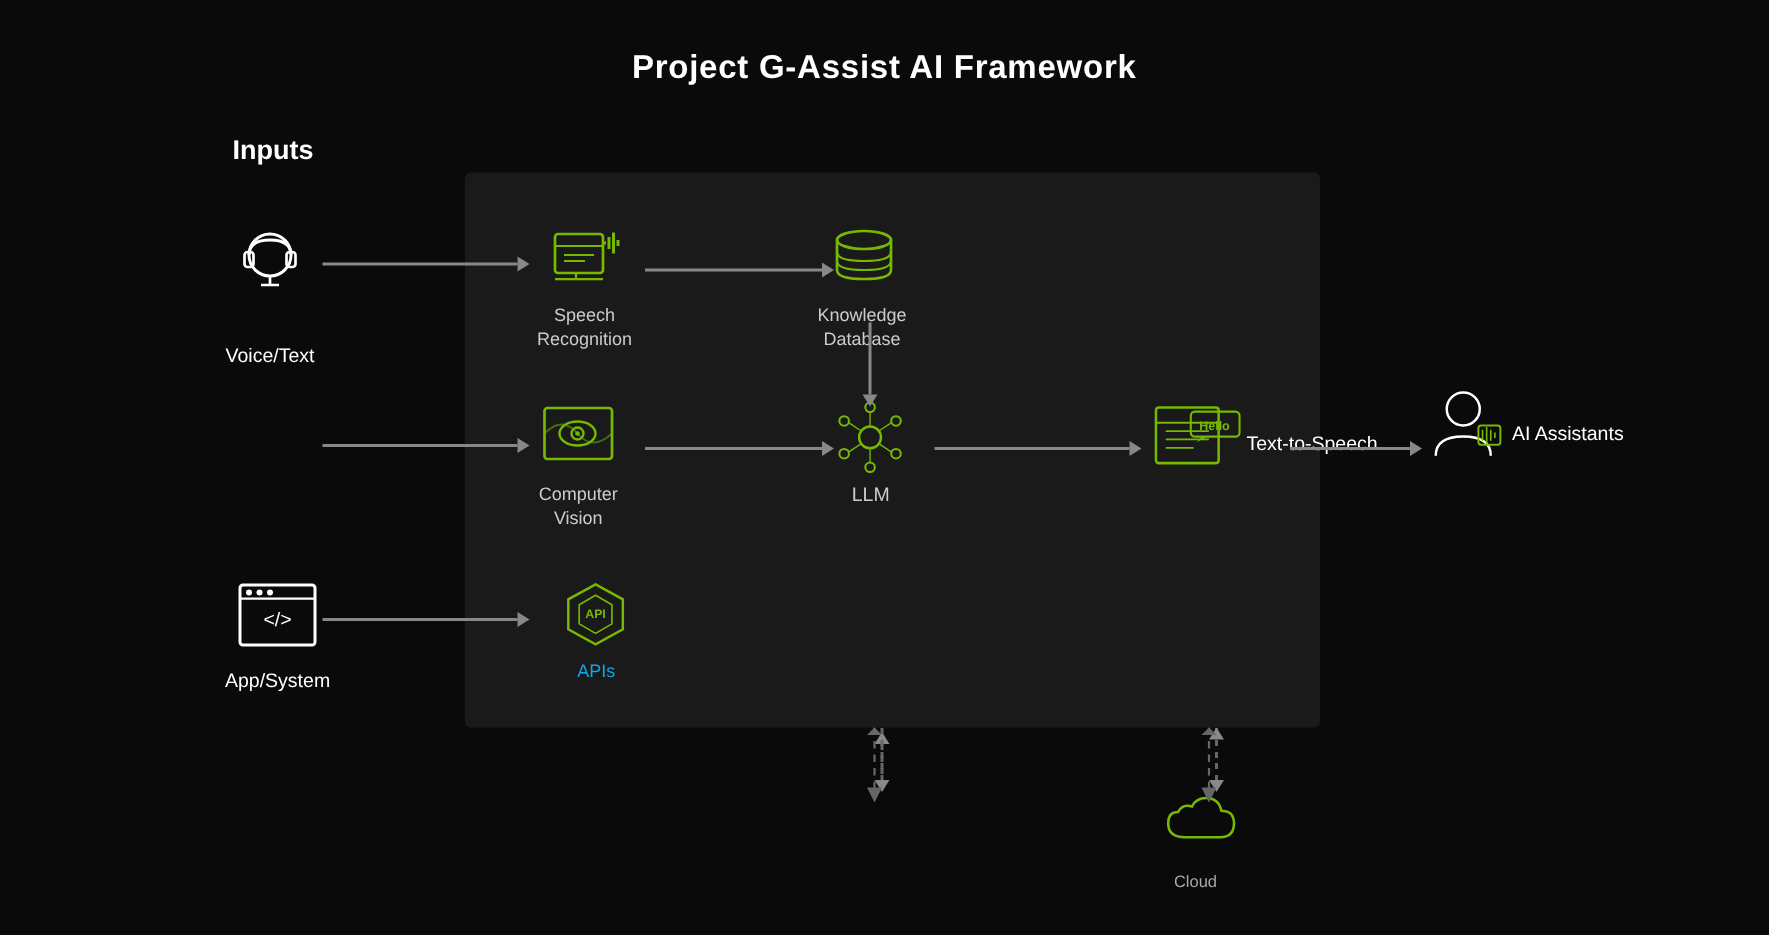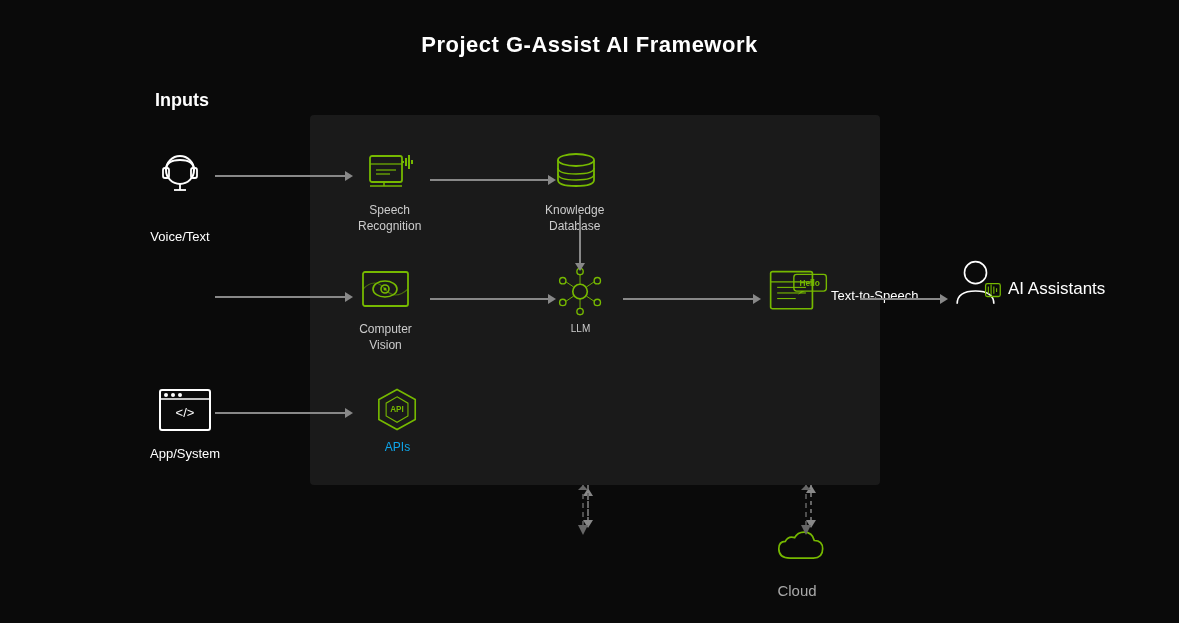--- a/index.html
+++ b/index.html
@@ -319,21 +319,21 @@
       <circle cx="27" cy="5" r="3.5" fill="none" stroke="#76b900" stroke-width="1.5"></circle>
       <circle cx="27" cy="49" r="3.5" fill="none" stroke="#76b900" stroke-width="1.5"></circle>
 
       <line x1="11" y1="16" x2="20" y2="22" stroke="#76b900" stroke-width="1"></line>
       <line x1="11" y1="38" x2="20" y2="32" stroke="#76b900" stroke-width="1"></line>
       <line x1="43" y1="16" x2="34" y2="22" stroke="#76b900" stroke-width="1"></line>
       <line x1="43" y1="38" x2="34" y2="32" stroke="#76b900" stroke-width="1"></line>
       <line x1="27" y1="8" x2="27" y2="19" stroke="#76b900" stroke-width="1"></line>
       <line x1="27" y1="35" x2="27" y2="46" stroke="#76b900" stroke-width="1"></line>
     </svg>
-    <div class="node-label" style="color:#cccccc; font-size:10px; text-align:center;">LLM</div>
+    <div class="node-label" style="color:#cccccc; font-size:13px; text-align:center;">LLM</div>
   </div>
 
   <div class="arrow" style="top: 175px; left: 430px;">
     <div class="arrow-line" style="width: 118px;"></div>
     <div class="arrow-head"></div>
   </div>
 
   <div class="arrow" style="top: 294px; left: 430px;">
     <div class="arrow-line" style="width: 118px;"></div>
     <div class="arrow-head"></div>
@@ -376,21 +376,21 @@
       <circle cx="35" cy="16" r="12" fill="none" stroke="#ffffff" stroke-width="1.8"></circle>
 
       <path d="M15 50 Q15 36 35 36 Q55 36 55 50" fill="none" stroke="#ffffff" stroke-width="1.8"></path>
 
       <rect x="46" y="28" width="16" height="14" rx="2" fill="none" stroke="#76b900" stroke-width="1.4"></rect>
       <line x1="49" y1="31" x2="49" y2="39" stroke="#76b900" stroke-width="1.2"></line>
       <line x1="52" y1="29" x2="52" y2="41" stroke="#76b900" stroke-width="1.2"></line>
       <line x1="55" y1="31" x2="55" y2="39" stroke="#76b900" stroke-width="1.2"></line>
       <line x1="58" y1="33" x2="58" y2="37" stroke="#76b900" stroke-width="1.2"></line>
     </svg>
-    <div class="label" style="font-size:17px; color:#ffffff; text-align:center;">AI Assistants</div>
+    <div class="label" style="font-size:13px; color:#ffffff; text-align:center;">AI Assistants</div>
   </div>
 
   <div class="dashed-arrow-v" style="position:absolute; top: 488px; left: 583px; align-items:center; display:flex; flex-direction:column;">
     <div class="arrow-head-up"></div>
     <div class="dashed-line-v" style="height: 30px;"></div>
   </div>
 
   <div class="dashed-arrow-v" style="position:absolute; top: 485px; left: 583px; align-items:center; display:flex; flex-direction:column;">
     <div class="dashed-line-v" style="height: 35px;"></div>
     <div class="arrow-head-down"></div>
@@ -402,21 +402,21 @@
   </div>
   <div class="dashed-arrow-v" style="position:absolute; top: 485px; left: 806px; align-items:center; display:flex; flex-direction:column;">
     <div class="arrow-head-up" style="margin-bottom:0;"></div>
   </div>
 
 
   <div class="bottom-item" style="position:absolute; top: 518px; left: 762px;">
     <svg viewBox="0 0 75 60" width="78" height="60">
       <path d="M55 42 Q65 42 65 32 Q65 23 56 23 Q54 14 45 14 Q38 14 35 20 Q28 18 25 24 Q18 24 18 32 Q18 42 30 42 Z" fill="none" stroke="#76b900" stroke-width="1.8"></path>
     </svg>
-    <div class="label" style="font-size:15px; color:#aaaaaa; text-align:left;">Cloud</div>
+    <div class="label" style="font-size:11px; color:#aaaaaa; text-align:left;">Cloud</div>
   </div>
 
   <svg style="position:absolute; top:485px; left:0; width:1179px; height:140px; pointer-events:none;">
 
     <line x1="583" y1="0" x2="583" y2="45" stroke="#666" stroke-width="1.5" stroke-dasharray="5,4"></line>
     <polygon points="578,40 583,50 588,40" fill="#666"></polygon>
     <polygon points="578,5 583,0 588,5" fill="#666"></polygon>
 
     <line x1="806" y1="0" x2="806" y2="45" stroke="#666" stroke-width="1.5" stroke-dasharray="5,4"></line>
     <polygon points="801,40 806,50 811,40" fill="#666"></polygon>

